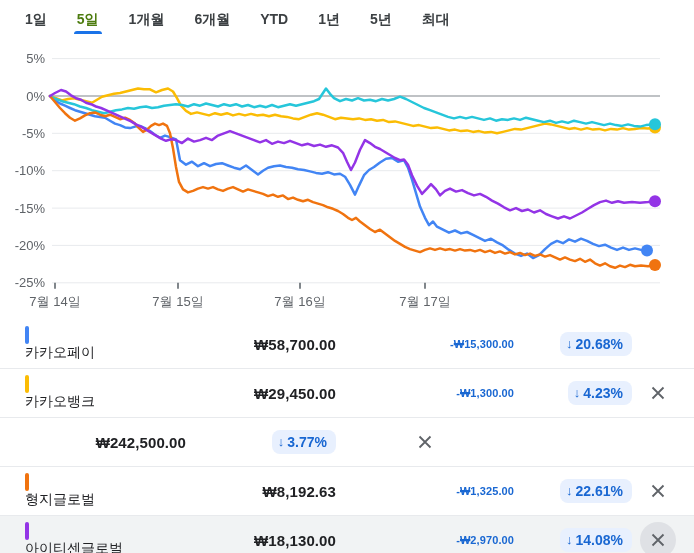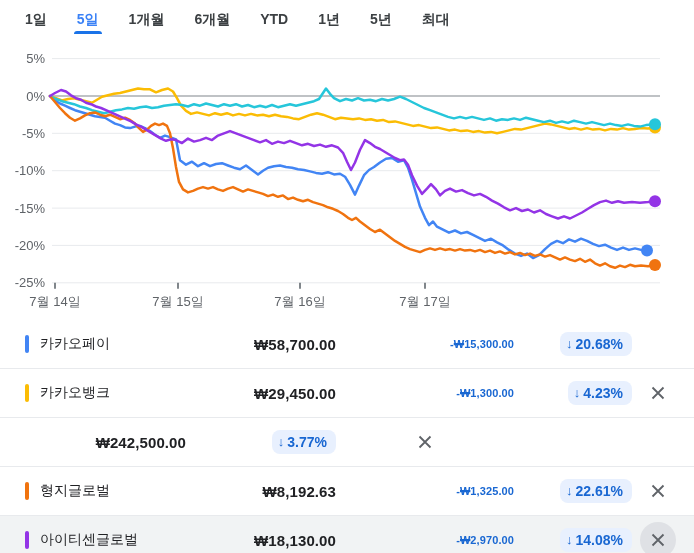--- a/index.html
+++ b/index.html
@@ -6,41 +6,41 @@
   body{
     width:694px;height:553px;overflow:hidden;background:#fff;
     font-family:"Liberation Sans","DejaVu Sans",sans-serif;
     -webkit-font-smoothing:antialiased;
   }
   .app{width:694px;height:553px;position:relative;}
 
   
   .tabbar{display:flex;align-items:center;height:38px;padding-left:24px;gap:28px;}
   .tab{font-size:14px;font-weight:bold;color:#3c4043;position:relative;padding:10px 1px 11px;cursor:pointer;line-height:14px;}
-  .tab.selected{color:#3b82f6;}
+  .tab.selected{color:#4d7c0f;}
   .tab.selected::after{content:"";position:absolute;left:-2px;right:-2px;bottom:3px;height:3px;background:#1a73e8;border-radius:3px 3px 0 0;}
 
   
   .chart{position:relative;height:280px;}
   .chart svg{display:block;}
   .grid{stroke:#e8eaed;stroke-width:1;}
   .grid.zero{stroke:#80868b;stroke-width:1.2;}
   .tickmark{stroke:#80868b;stroke-width:2;}
   .ylab,.xlab{font-family:"Liberation Sans","DejaVu Sans",sans-serif;font-size:13px;fill:#5f6368;}
   .seriesline{fill:none;stroke-width:2.5;stroke-linejoin:round;stroke-linecap:round;}
 
   
   .table{margin-top:2px;}
   .row{
     display:grid;grid-template-columns:1fr 150px 178px 118px 52px;
     align-items:center;height:48px;border-bottom:1px solid #e8eaed;
     padding:0 10px 0 25px;background:#fff;cursor:pointer;
   }
   .row.highlight{background:#f1f3f4;}
-  .cell-name{display:flex;align-items:flex-start;min-width:0;}
+  .cell-name{display:flex;align-items:flex-start;min-width:0;flex-direction:column;}
   .bar{width:4px;height:18px;border-radius:2px;margin-right:11px;flex:none;}
   .sname{font-size:14px;color:#202124;white-space:nowrap;}
   .cell-price{text-align:right;font-size:15px;font-weight:600;color:#202124;letter-spacing:.1px;}
   .cell-change{text-align:right;font-size:11px;font-weight:600;color:#1967d2;letter-spacing:.1px;}
   .cell-badge{display:flex;justify-content:flex-end;}
   .badge{background:#e8f0fe;color:#1967d2;font-size:14px;font-weight:600;border-radius:8px;
          padding:5px 9px 5px 6px;display:inline-flex;align-items:center;line-height:14px;}
   .badge .arr{font-size:13px;margin-right:3px;font-weight:normal;}
   .cell-close{display:flex;justify-content:center;}
   .xbtn{width:36px;height:36px;border:none;background:transparent;border-radius:50%;

